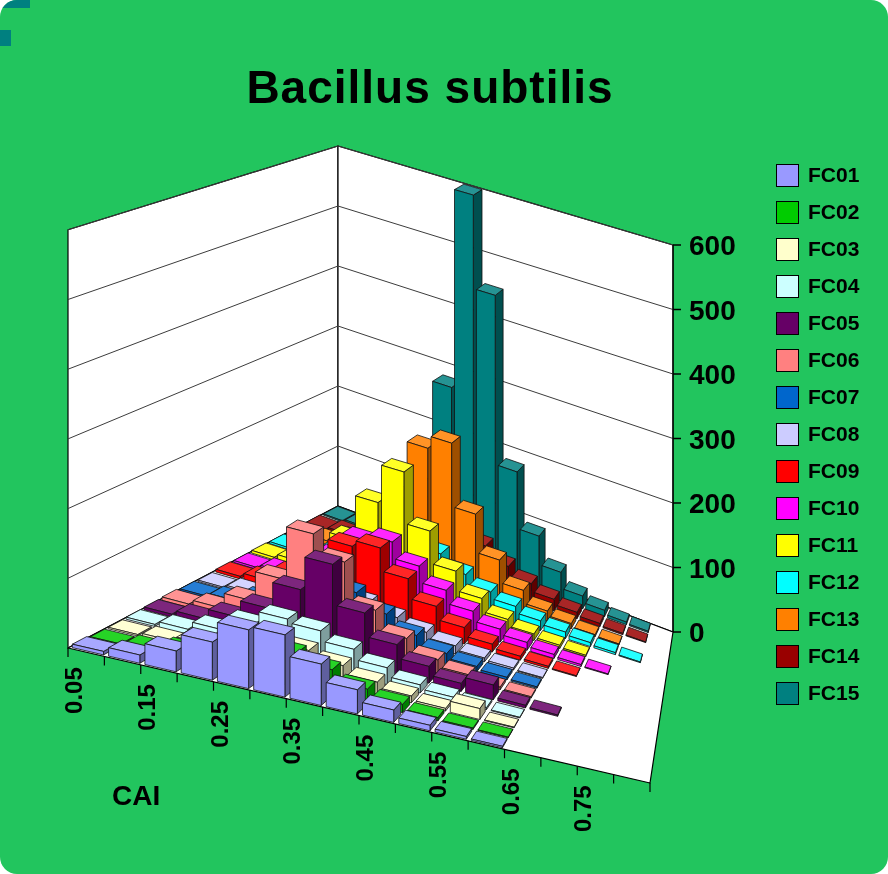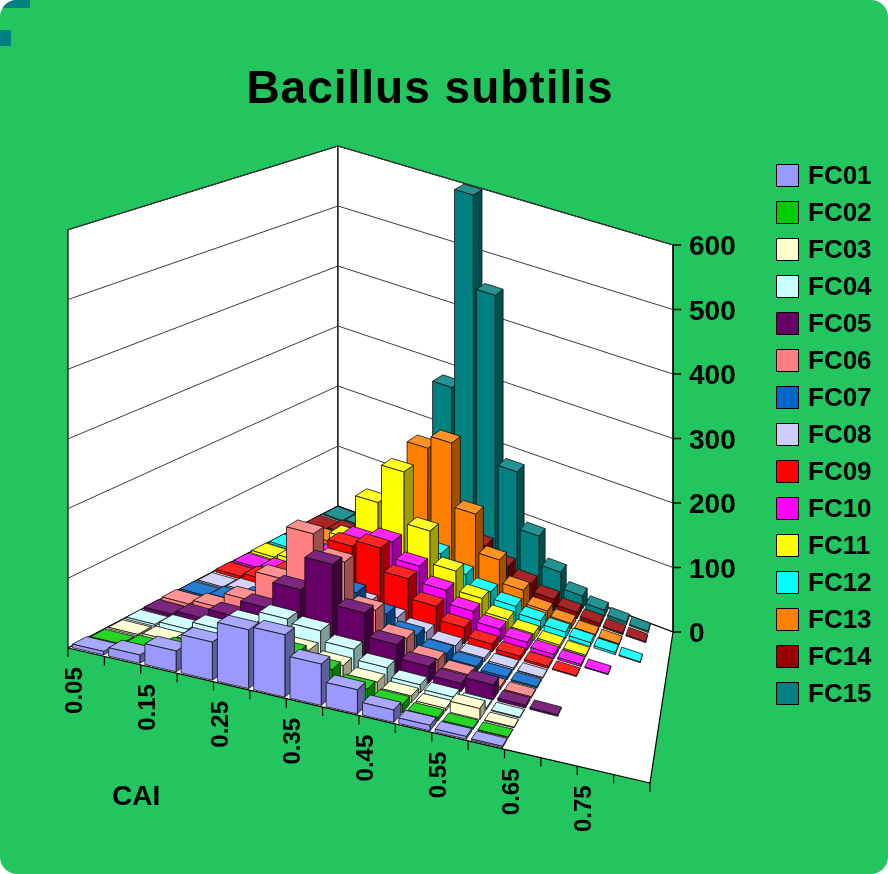--- a/index.html
+++ b/index.html
@@ -5,21 +5,21 @@
   html,body{margin:0;padding:0;background:#ffffff;}
   .frame{position:relative;width:888px;height:874px;background:#22c55e;overflow:hidden;
          font-family:"Liberation Sans",sans-serif;border-radius:17px;}
   #chart-title{position:absolute;left:0;top:60px;width:860px;text-align:center;
                font-size:46px;font-weight:bold;color:#000;letter-spacing:1px;}
   #x-axis-title{position:absolute;left:112px;top:780px;font-size:28px;font-weight:bold;color:#000;}
   #plot-svg{position:absolute;left:0;top:0;}
   #legend{position:absolute;left:776px;top:163px;}
   .legend-item{display:flex;align-items:center;margin-bottom:13px;height:24px;}
   .legend-swatch{width:23px;height:23px;border:1px solid #000;box-sizing:border-box;margin-right:9px;flex:0 0 auto;}
-  .legend-label{font-size:26px;font-weight:bold;color:#000;line-height:24px;white-space:nowrap;}
+  .legend-label{font-size:21px;font-weight:bold;color:#000;line-height:24px;white-space:nowrap;}
   .artifact{position:absolute;}
 </style>
 </head>
 <body>
 
 <div class="frame">
   <div class="artifact" style="left: 0px; top: 0px; width: 30px; height: 8px; background: rgb(0, 128, 128);"></div>
   <div class="artifact" style="left: 0px; top: 30px; width: 11px; height: 16px; background: rgb(0, 128, 128);"></div>
 
   <div id="chart-title">Bacillus subtilis</div>

